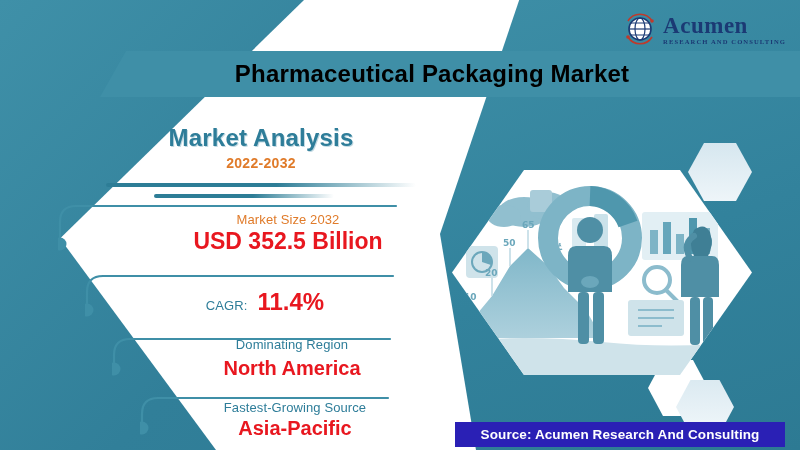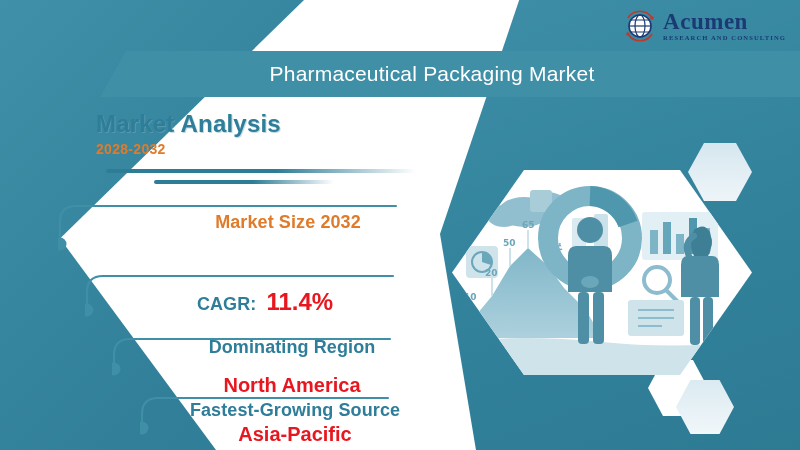--- a/index.html
+++ b/index.html
@@ -38,71 +38,71 @@
 
   
   .deco-hex{position:absolute;clip-path:polygon(25% 0%,75% 0%,100% 50%,75% 100%,25% 100%,0% 50%);}
   .deco-hex.h1{left:688px;top:143px;width:64px;height:58px;
     background:linear-gradient(180deg,#d6e7ef 0%,#eef5f9 100%);}
   .deco-hex.h2{left:648px;top:360px;width:60px;height:56px;background:#ffffff;}
   .deco-hex.h3{left:676px;top:380px;width:58px;height:54px;
     background:linear-gradient(180deg,#dbeaf1 0%,#f1f7fa 100%);}
 
   
-  .logo{position:absolute;right:14px;top:6px;height:40px;display:flex;align-items:center;gap:6px;}
+  .logo{position:absolute;right:14px;top:6px;height:40px;display:flex;align-items:flex-end;gap:6px;}
   .logo-globe{width:34px;height:34px;position:relative;flex:0 0 auto;}
   .logo-text{display:flex;flex-direction:column;line-height:1;}
   .logo-name{font-size:23px;font-weight:700;color:#1b3a74;letter-spacing:.5px;
     font-family:"Liberation Serif",serif;}
   .logo-sub{font-size:6.6px;font-weight:700;color:#1b3a74;letter-spacing:1.1px;margin-top:2px;
     font-family:"Liberation Serif",serif;}
 
   
   .title-band{
     position:absolute;left:100px;top:51px;width:700px;height:46px;
     background:#3f8fa7;
     clip-path:polygon(26px 0%, 100% 0%, 100% 100%, 0% 100%);
     display:flex;align-items:center;justify-content:center;
   }
   .title-band .t{
-    color:#ffffff;font-size:21px;font-weight:400;letter-spacing:.2px;
+    color:#000000;font-size:24px;font-weight:700;letter-spacing:.2px;
     padding-right:36px;
   }
 
   
-  .ma-wrap{position:absolute;left:96px;top:110px;width:330px;text-align:left;}
+  .ma-wrap{position:absolute;left:96px;top:124px;width:330px;text-align:center;}
   .ma-title{font-size:24px;font-weight:700;color:#2e7d99;letter-spacing:.2px;
     text-shadow:1px 1px 0 rgba(120,170,190,.45);}
   .ma-years{font-size:14px;font-weight:700;color:#e07b2a;margin-top:3px;letter-spacing:.3px;}
   .rule{height:4px;border-radius:2px;margin:0 auto;}
   .rule.r1{width:310px;margin-top:12px;
     background:linear-gradient(90deg,#2d7d96 0%,#2d7d96 55%,rgba(45,125,150,0) 100%);}
   .rule.r2{width:180px;margin-top:7px;margin-left:58px;
     background:linear-gradient(90deg,#2d7d96 0%,#2d7d96 55%,rgba(45,125,150,0) 100%);}
 
   
   .metric{position:absolute;}
   .metric .connector{position:absolute;left:0;top:0;}
   .metric .labels{position:absolute;text-align:center;}
-  .m-small{font-size:18px;font-weight:700;letter-spacing:.1px;}
+  .m-small{font-size:13px;font-weight:400;letter-spacing:.1px;}
   .m-small.orange{color:#e07b2a;}
   .m-small.teal{color:#2e7d99;}
   .m-big{font-weight:700;color:#e8171f;}
 
   .m1{left:58px;top:204px;}
   .m1 .labels{left:80px;top:8px;width:300px;}
   .m1 .m-big{font-size:23px;margin-top:1px;}
 
   .m2{left:85px;top:274px;}
   .m2 .labels{left:30px;top:14px;width:300px;display:flex;align-items:baseline;justify-content:center;gap:10px;}
   .m2 .m-big{font-size:24px;}
 
   .m3{left:112px;top:337px;}
   .m3 .labels{left:45px;top:0;width:270px;}
-  .m3 .m-big{font-size:20px;margin-top:16px;}
+  .m3 .m-big{font-size:20px;margin-top:5px;}
 
   .m4{left:140px;top:396px;}
   .m4 .labels{left:20px;top:4px;width:270px;}
   .m4 .m-big{font-size:20px;margin-top:2px;}
 
   
   .source-bar{
     position:absolute;left:455px;top:422px;width:330px;height:25px;
     background:#2a20b5;display:flex;align-items:center;justify-content:center;
   }
@@ -230,32 +230,33 @@
       <span class="logo-sub">RESEARCH AND CONSULTING</span>
     </span>
   </div>
 
   <div class="title-band">
     <span class="t">Pharmaceutical Packaging Market</span>
   </div>
 
   <div class="ma-wrap">
     <div class="ma-title">Market Analysis</div>
-    <div class="ma-years">2028-2032</div>
+    <div class="ma-years">2022-2032</div>
     <div class="rule r1"></div>
     <div class="rule r2"></div>
   </div>
 
   <div class="metric m1">
     <svg class="connector" width="340" height="56" viewBox="0 0 340 56" xmlns="http://www.w3.org/2000/svg">
       <path d="M338 2 H18 Q2 2 2 18 V34" fill="none" stroke="#3f8fa7" stroke-width="2.2" stroke-linecap="round"></path>
       <circle cx="2" cy="40" r="6.5" fill="#3f8fa7"></circle>
     </svg>
     <div class="labels">
       <div class="m-small orange">Market Size 2032</div>
+      <div class="m-big">USD 352.5 Billion</div>
     </div>
   </div>
 
   <div class="metric m2">
     <svg class="connector" width="310" height="52" viewBox="0 0 310 52" xmlns="http://www.w3.org/2000/svg">
       <path d="M308 2 H18 Q2 2 2 18 V30" fill="none" stroke="#3f8fa7" stroke-width="2.2" stroke-linecap="round"></path>
       <circle cx="2" cy="36" r="6.5" fill="#3f8fa7"></circle>
     </svg>
     <div class="labels">
       <div class="m-small teal">CAGR:</div>
@@ -278,14 +279,17 @@
     <svg class="connector" width="250" height="48" viewBox="0 0 250 48" xmlns="http://www.w3.org/2000/svg">
       <path d="M248 2 H18 Q2 2 2 18 V26" fill="none" stroke="#3f8fa7" stroke-width="2.2" stroke-linecap="round"></path>
       <circle cx="2" cy="32" r="6.5" fill="#3f8fa7"></circle>
     </svg>
     <div class="labels">
       <div class="m-small teal">Fastest-Growing Source</div>
       <div class="m-big">Asia-Pacific</div>
     </div>
   </div>
 
+  <div class="source-bar">
+    <span class="s">Source: Acumen Research And Consulting</span>
+  </div>
 
 </div>
 
 </body></html>

